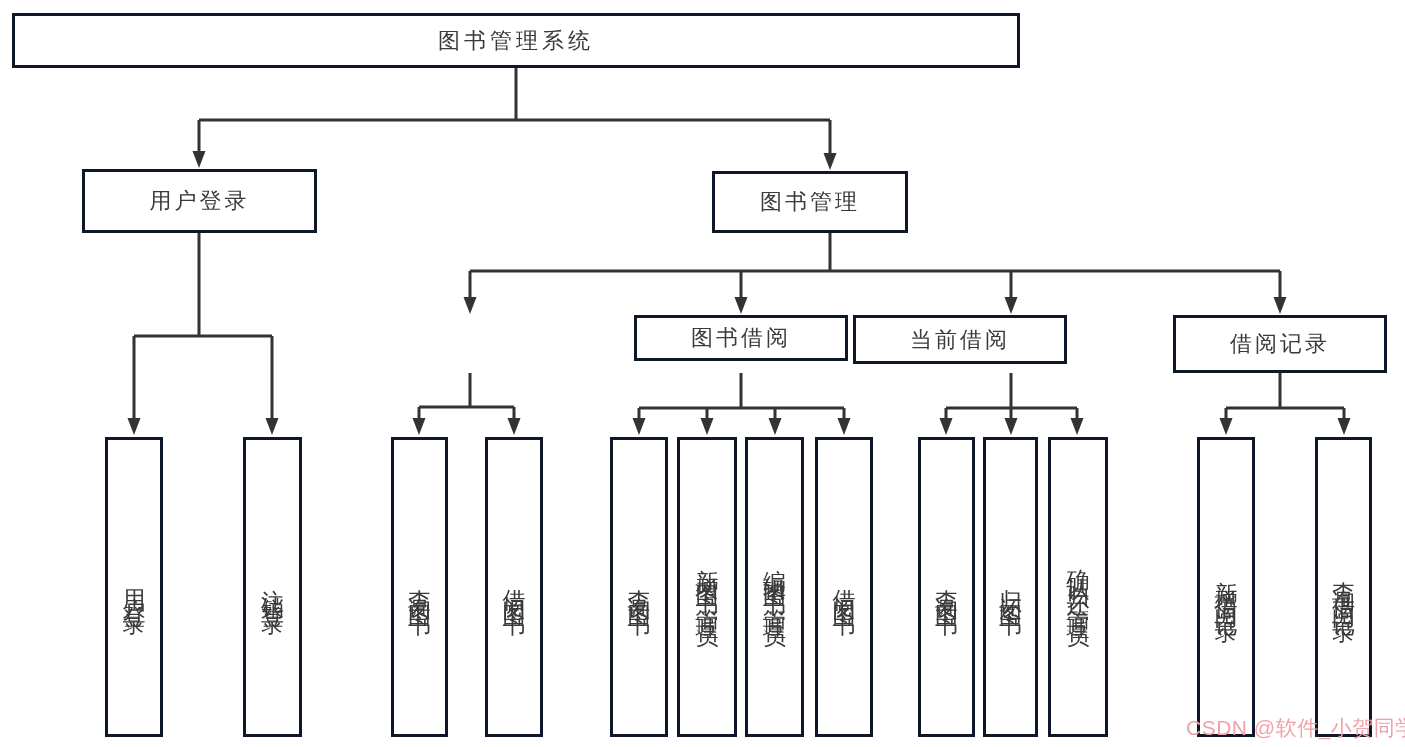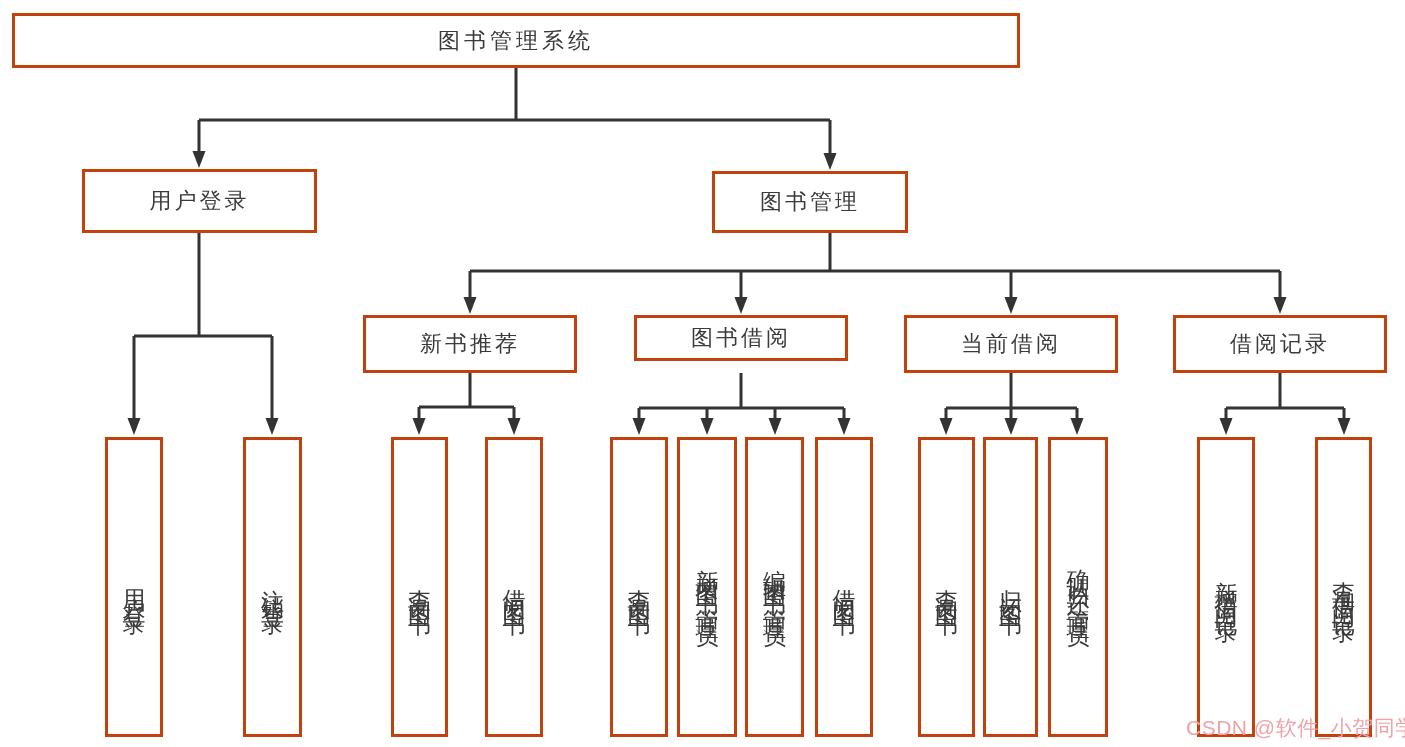--- a/index.html
+++ b/index.html
@@ -9,21 +9,21 @@
     height:747px;
     background:#ffffff;
     overflow:hidden;
     font-family:"Liberation Sans",sans-serif;
     color:#3a3a3a;
   }
   .wires{position:absolute;left:0;top:0;width:1405px;height:747px;}
   .box{
     position:absolute;
     box-sizing:border-box;
-    border:3px solid #c2410c;
+    border:3px solid #0f172a;
     background:#ffffff;
     display:flex;
     align-items:center;
     justify-content:center;
     z-index:2;
   }
   .hbox{font-size:22px;letter-spacing:3px;white-space:nowrap;}
   .root{letter-spacing:4px;}
   .vbox{top:437px;height:300px;}
   .vtext{
@@ -93,27 +93,24 @@
     <span>图书管理系统</span>
   </div>
 
   <div class="box hbox" style="left:82px;top:169px;width:235px;height:64px">
     <span>用户登录</span>
   </div>
   <div class="box hbox" style="left:712px;top:171px;width:196px;height:62px">
     <span>图书管理</span>
   </div>
 
-  <div class="box hbox" style="left:363px;top:315px;width:214px;height:58px">
-    <span>新书推荐</span>
-  </div>
   <div class="box hbox" style="left:634px;top:315px;width:214px;height:46px">
     <span>图书借阅</span>
   </div>
-  <div class="box hbox" style="left:904px;top:315px;width:214px;height:58px">
+  <div class="box hbox" style="left:853px;top:315px;width:214px;height:49px">
     <span>当前借阅</span>
   </div>
   <div class="box hbox" style="left:1173px;top:315px;width:214px;height:58px">
     <span>借阅记录</span>
   </div>
 
   <div class="box vbox" style="left:105px;width:58px">
     <span class="vtext">用户登录</span>
   </div>
   <div class="box vbox" style="left:243px;width:59px">

